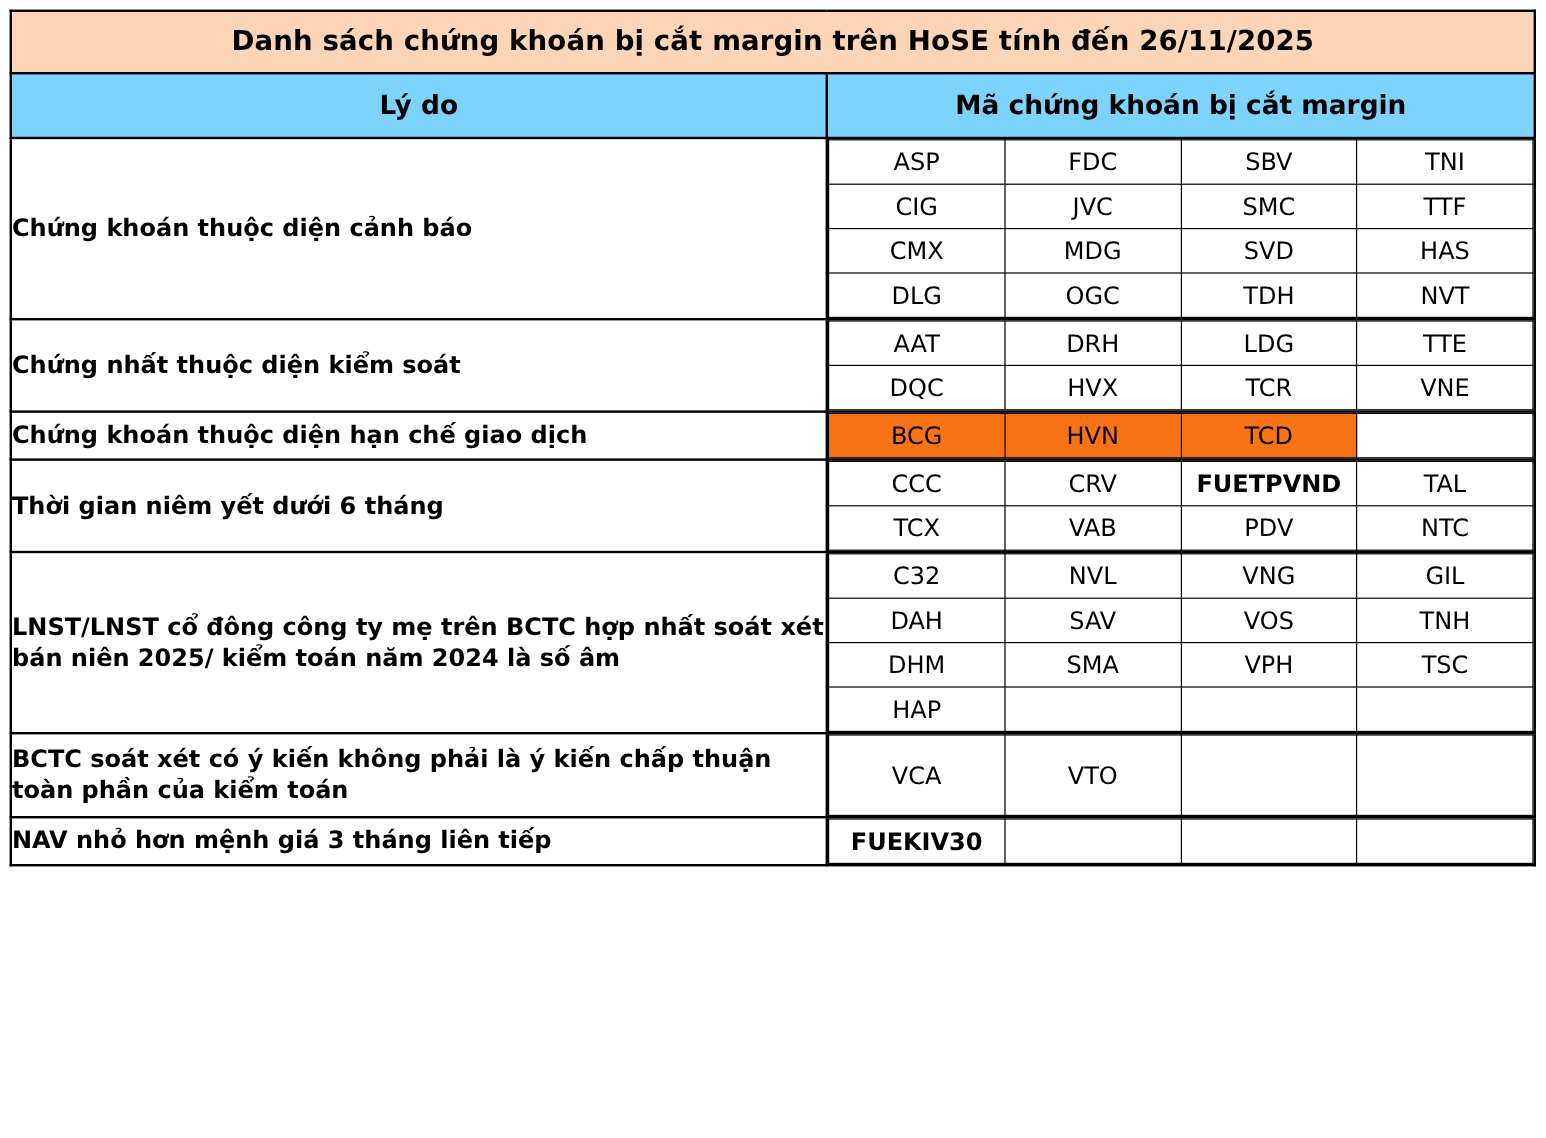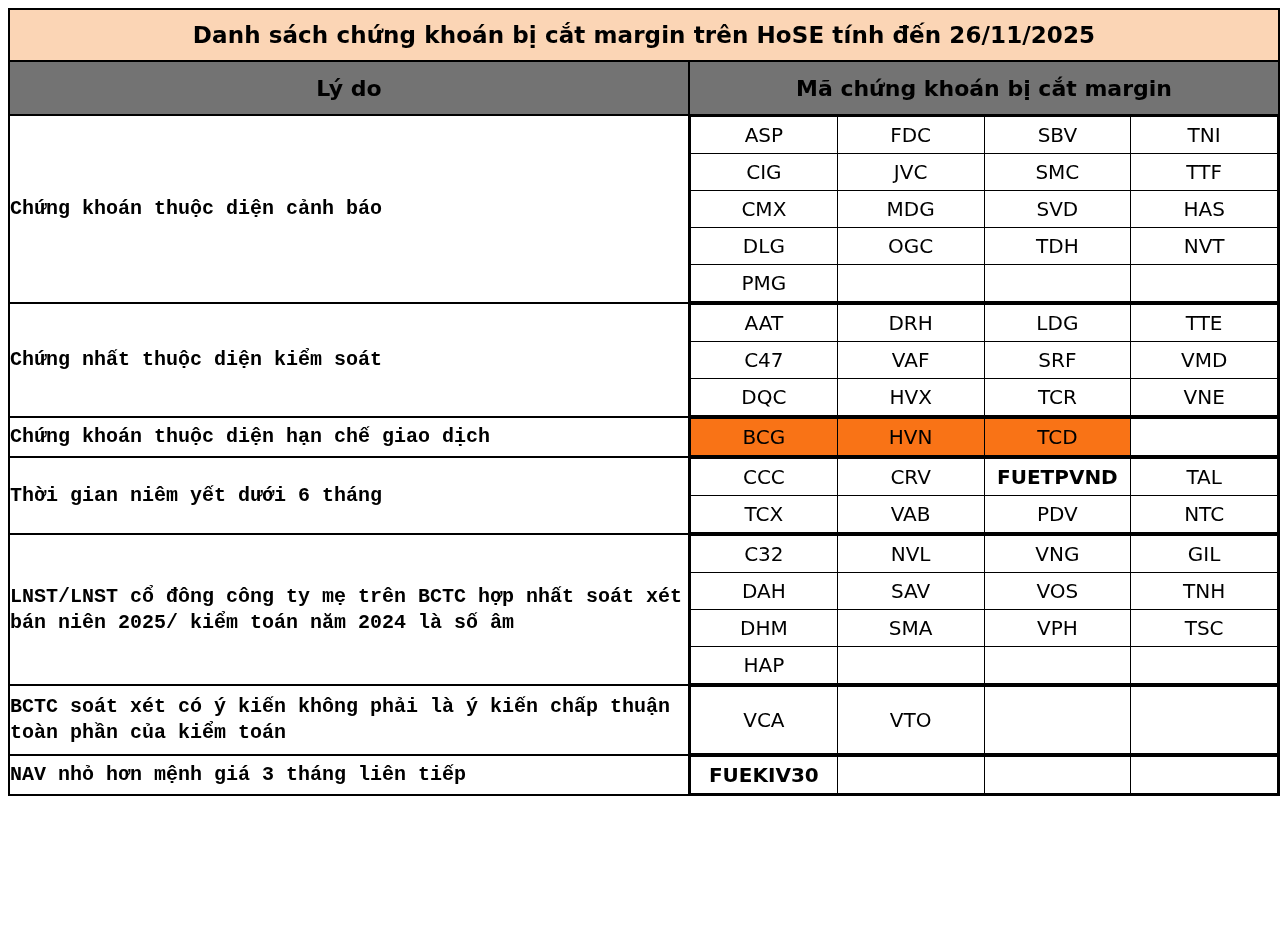--- a/index.html
+++ b/index.html
@@ -33,33 +33,32 @@
   }
   .title-cell {
     background: #fbd5b5;
     text-align: center;
     font-weight: bold;
     font-size: 23px;
     height: 50px;
     letter-spacing: 0.1px;
   }
   .head-cell {
-    background: #737373;
+    background: #7dd3fc;
     text-align: center;
     font-weight: bold;
     font-size: 22px;
     height: 52px;
   }
   .reason-cell {
     font-weight: bold;
     font-size: 20px;
     text-align: left;
     padding: 6px 8px 6px 10px;
     line-height: 1.28;
-    font-family: Liberation Mono, monospace;
   }
   .reason-cell.center-v {
     vertical-align: middle;
   }
   .highlight {
     background: #f97316;
   }
   table.codes {
     border-collapse: collapse;
     table-layout: fixed;
@@ -121,49 +120,37 @@
                 <td>MDG</td>
                 <td>SVD</td>
                 <td>HAS</td>
               </tr>
               <tr>
                 <td>DLG</td>
                 <td>OGC</td>
                 <td>TDH</td>
                 <td>NVT</td>
               </tr>
-              <tr>
-                <td>PMG</td>
-                <td></td>
-                <td></td>
-                <td></td>
-              </tr>
             </tbody>
           </table>
         </td>
       </tr>
 
       <tr class="group-row">
         <td class="reason-cell center-v">Chứng nhất thuộc diện kiểm soát</td>
         <td>
           <table class="codes">
             <tbody>
               <tr>
                 <td>AAT</td>
                 <td>DRH</td>
                 <td>LDG</td>
                 <td>TTE</td>
               </tr>
               <tr>
-                <td>C47</td>
-                <td>VAF</td>
-                <td>SRF</td>
-                <td>VMD</td>
-              </tr>
-              <tr>
                 <td>DQC</td>
                 <td>HVX</td>
                 <td>TCR</td>
                 <td>VNE</td>
               </tr>
             </tbody>
           </table>
         </td>
       </tr>
 

